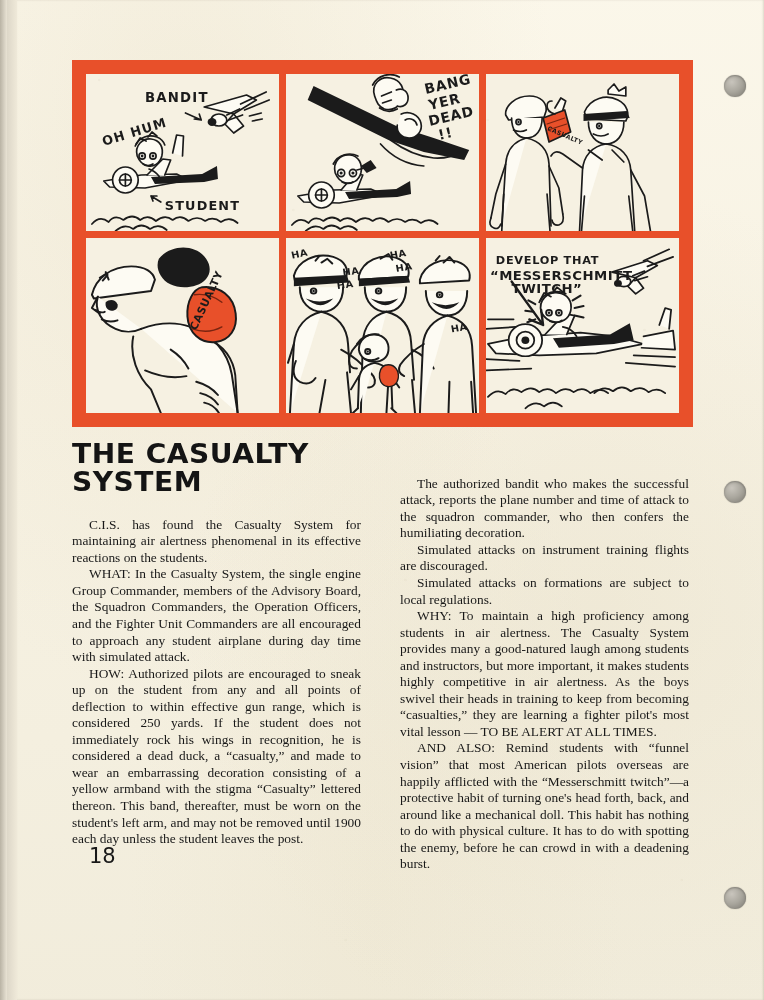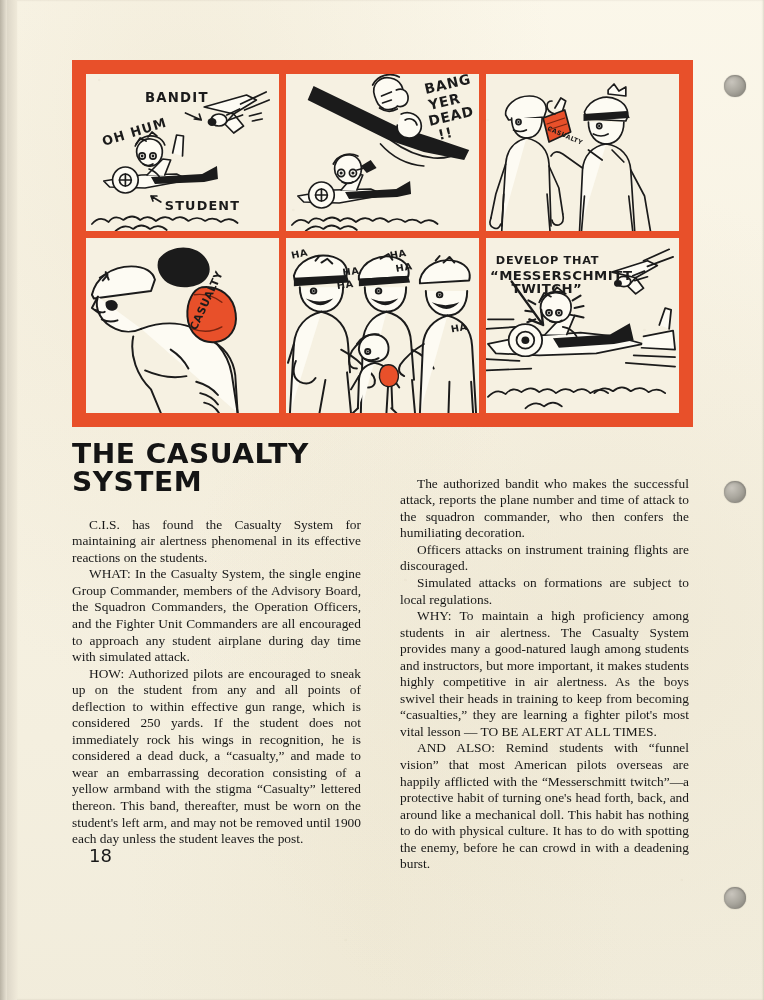--- a/index.html
+++ b/index.html
@@ -119,21 +119,21 @@
     line-height: 16.55px;
     text-align: justify;
     color: #181818;
     hyphens: none;
   }
   .col.left  { left: 0; top: -52px; padding-top: 52px; }
   .col.right { left: 328px; top: -61px; margin-top: 20px; }
   .col p { margin: 0; text-indent: 17px; }
   .pageno {
     font-family: "DejaVu Sans", sans-serif;
-    font-size: 18px;
+    font-size: 21px;
     color: #181818;
     margin-top: 14px;
     text-indent: 0;
   }
   b { font-weight: 400; }
 
   
   .cap {
     font-family: "DejaVu Sans", sans-serif;
     font-weight: 700;
@@ -438,21 +438,21 @@
 
         <div class="col left">
           <p>C.I.S. has found the Casualty System for maintaining air alertness phenomenal in its effective reactions on the students.</p>
           <p>WHAT: In the Casualty System, the single engine Group Commander, members of the Advisory Board, the Squadron Commanders, the Operation Officers, and the Fighter Unit Commanders are all encouraged to approach any student airplane during day time with simulated attack.</p>
           <p>HOW: Authorized pilots are encouraged to sneak up on the student from any and all points of deflection to within effective gun range, which is considered 250 yards. If the student does not immediately rock his wings in recognition, he is considered a dead duck, a “casualty,” and made to wear an embarrassing decoration consisting of a yellow armband with the stigma “Casualty” lettered thereon. This band, thereafter, must be worn on the student's left arm, and may not be removed until 1900 each day unless the student leaves the post.</p>
           <p class="pageno">18</p>
         </div>
 
         <div class="col right">
           <p>The authorized bandit who makes the successful attack, reports the plane number and time of attack to the squadron commander, who then confers the humiliating decoration.</p>
-          <p>Officers attacks on instrument training flights are discouraged.</p>
+          <p>Simulated attacks on instrument training flights are discouraged.</p>
           <p>Simulated attacks on formations are subject to local regulations.</p>
           <p>WHY: To maintain a high proficiency among students in air alertness. The Casualty System provides many a good-natured laugh among students and instructors, but more important, it makes students highly competitive in air alertness. As the boys swivel their heads in training to keep from becoming “casualties,” they are learning a fighter pilot's most vital lesson — TO BE ALERT AT ALL TIMES.</p>
           <p><span>AND ALSO: Remind students with “funnel vision” that most American pilots overseas are happily afflicted with the “Messerschmitt twitch”—a protective habit of turning one's head forth, back, and around like a mechanical doll. This habit has nothing to do with physical culture. It </span><b>has</b><span> to do with spotting the enemy, before he can crowd in with a deadening burst.</span></p>
         </div>
 
       </div>
     </div>
 
   </div>
 </div>

